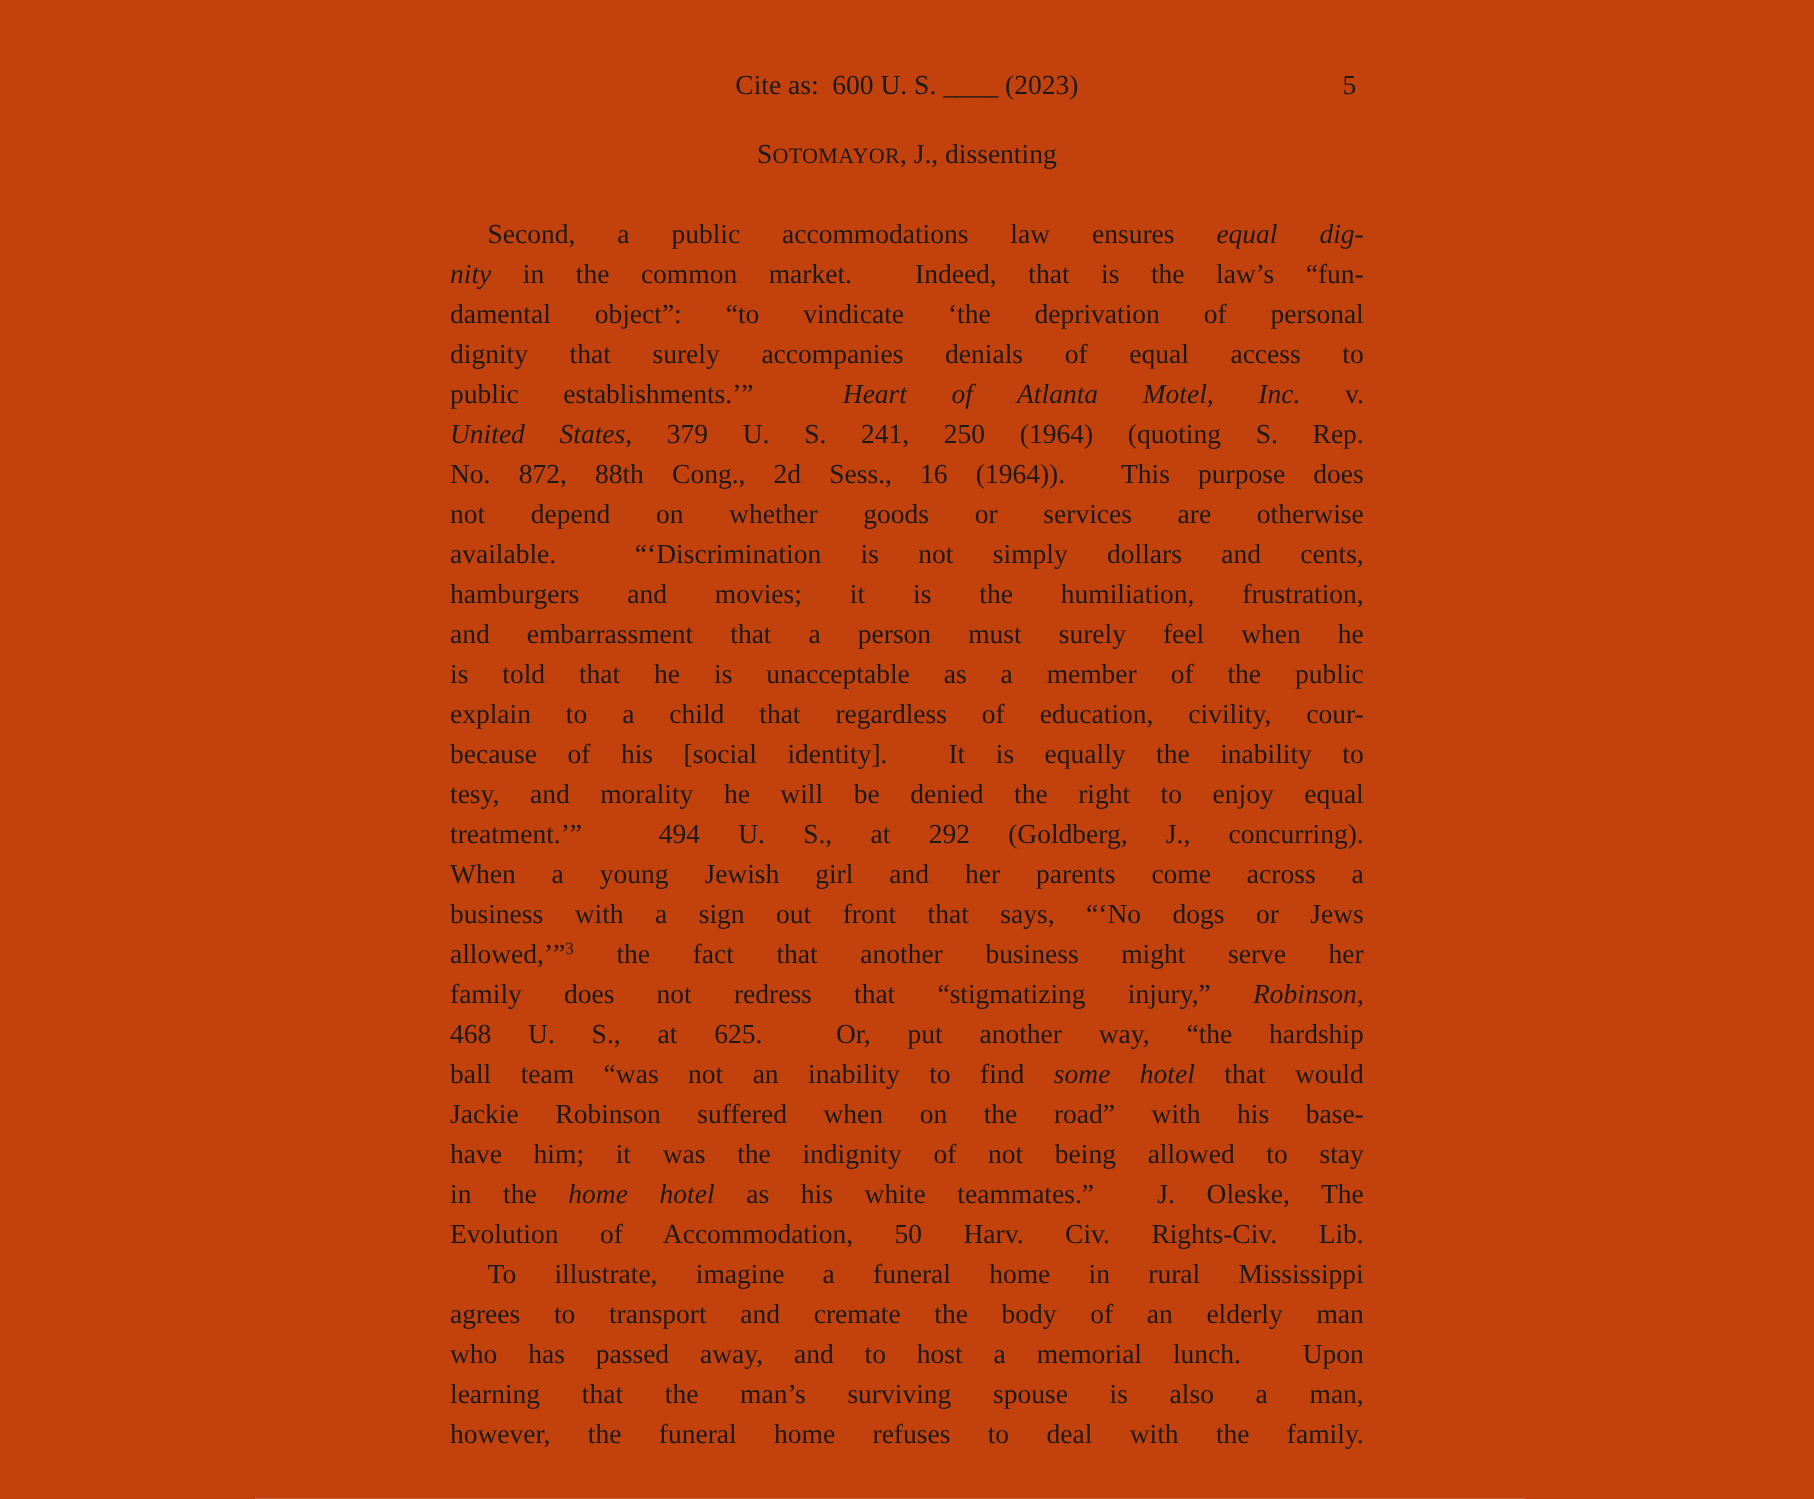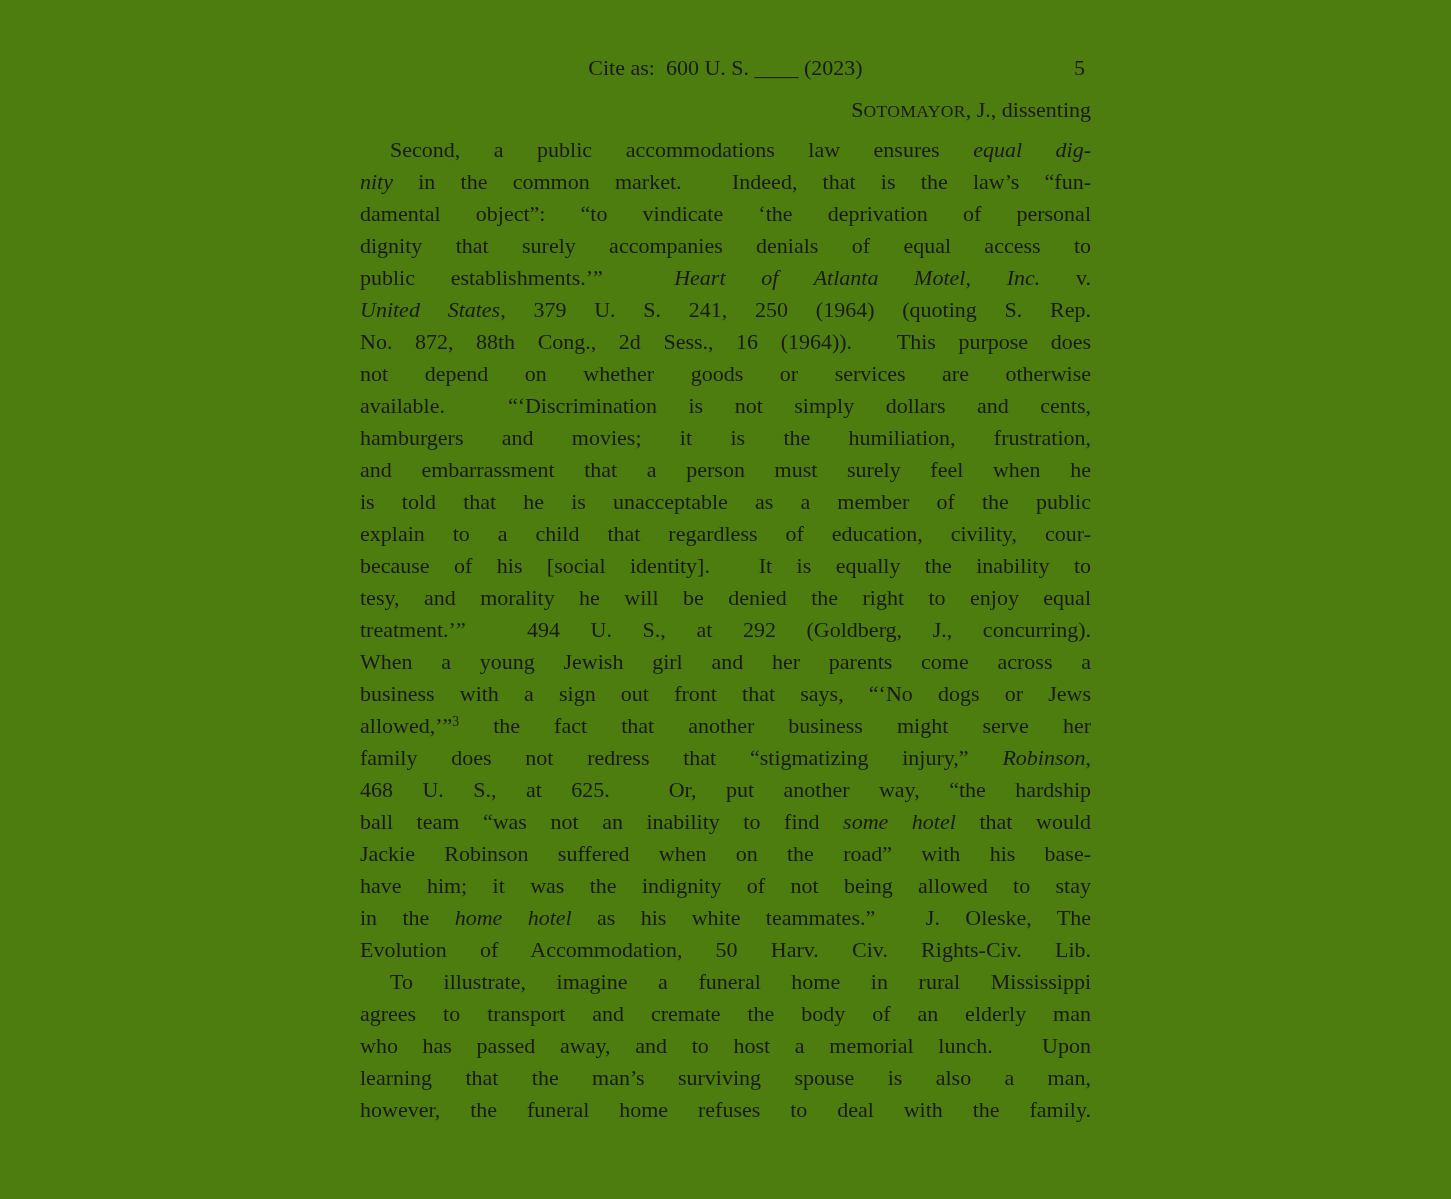--- a/index.html
+++ b/index.html
@@ -6,21 +6,21 @@
   html, body { width: 1451px; height: 1199px; }
   body {
     background: #ffffff;
     color: #1a1a1a;
     font-family: "Liberation Serif", "DejaVu Serif", serif;
   }
   .page {
     position: relative;
     width: 1451px;
     height: 1199px;
-    background: #4d7c0f;
+    background: #c2410c;
     overflow: hidden;
   }
   .column {
     position: absolute;
     left: 360px;
     top: 0;
     width: 731px;
     font-size: 22px;
     line-height: 32px;
   }
@@ -32,29 +32,29 @@
   .cite {
     text-align: center;
     white-space: pre;
   }
   .page-num {
     position: absolute;
     right: 6px;
     top: 0;
   }
   .author-row {
-    margin-top: 10px;
+    margin-top: 23px;
     height: 32px;
-    text-align: right;
+    text-align: center;
   }
   .sc-rest {
     font-size: 0.8em;
     letter-spacing: 0.3px;
   }
-  .doc-body { margin-top: 8px; }
+  .doc-body { margin-top: 32px; }
   .line {
     height: 32px;
     text-align: justify;
     text-align-last: justify;
     white-space: pre-wrap;
   }
   .line.indent { text-indent: 30px; }
   .line.last { text-align-last: left; }
   .it { font-style: italic; }
   sup.fn {

